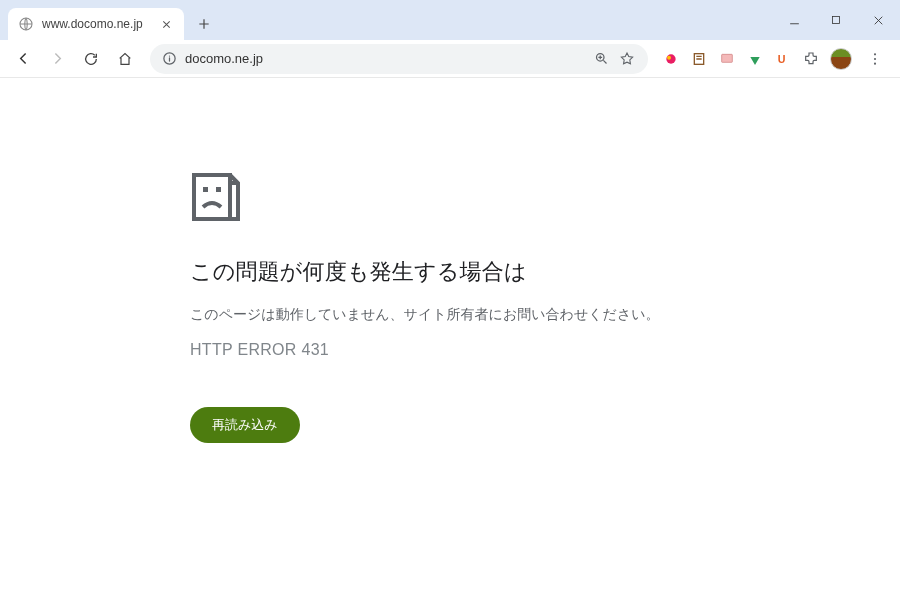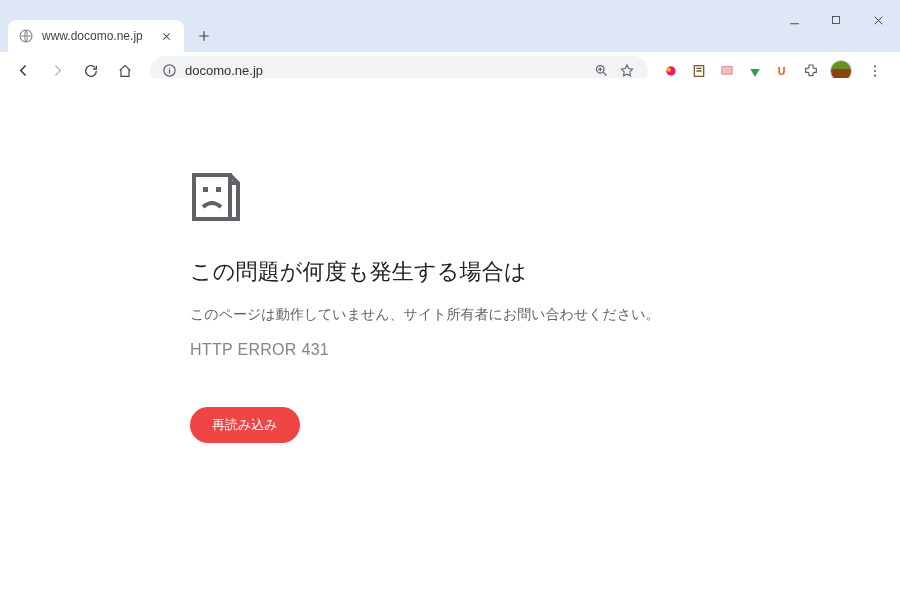--- a/index.html
+++ b/index.html
@@ -5,21 +5,21 @@
     * { margin: 0; padding: 0; box-sizing: border-box; }
     body {
       width: 900px; height: 600px;
       font-family: "Segoe UI", Arial, sans-serif;
       background: #fff;
       overflow: hidden;
       position: relative;
     }
     
     .tab-strip {
-      height: 52px;
+      height: 40px;
       background: #dde7f6;
       display: flex;
       align-items: flex-end;
       padding-left: 8px;
       position: relative;
     }
     .tab {
       display: flex; align-items: center;
       height: 32px;
       background: #fff;
@@ -108,21 +108,21 @@
       line-height: 1.6;
     }
     .err-code {
       font-size: 16px;
       color: #80868b;
       margin-bottom: 48px;
       letter-spacing: 0.3px;
     }
     .reload-btn {
       display: inline-block;
-      background: #ef4444;
+      background: #4d7c0f;
       color: #fff;
       font-size: 13px;
       padding: 9px 22px;
       border: none;
       border-radius: 18px;
       cursor: pointer;
       font-weight: 500;
     }
   </style>
 </head>

